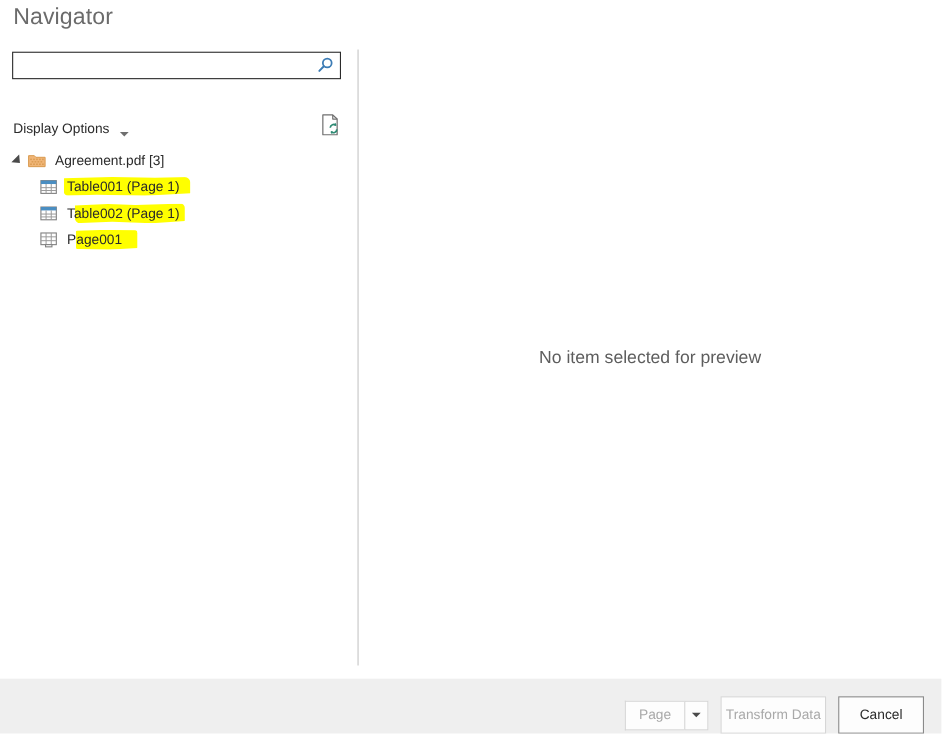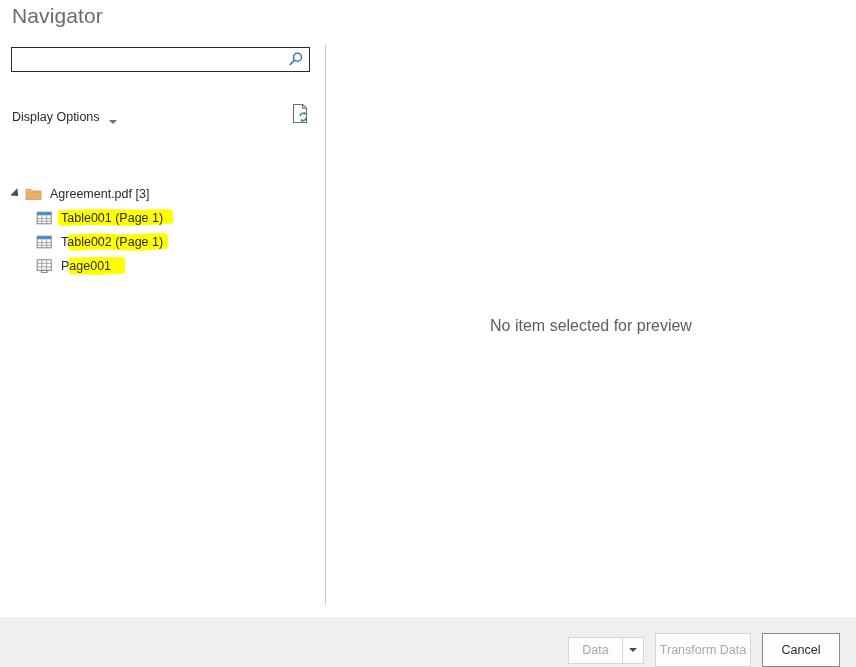--- a/index.html
+++ b/index.html
@@ -136,21 +136,21 @@
     top: 94px;
     right: 0;
   }
   .tree-row {
     position: relative;
     height: 24px;
     display: flex;
     align-items: center;
     white-space: nowrap;
   }
-  .tree-row.root { padding-left: 13px; margin-top: 48px; }
+  .tree-row.root { padding-left: 13px; }
   .tree-row.child { padding-left: 36px; }
 
   .expander {
     width: 0;
     height: 0;
     border-top: 5px solid transparent;
     border-bottom: 5px solid transparent;
     border-left: 6px solid #4a4a4a;
     transform: rotate(45deg);
     flex: 0 0 auto;
@@ -418,21 +418,21 @@
   <div class="v-divider"></div>
 
   <div class="preview-pane">
     <div class="preview-message">No item selected for preview</div>
   </div>
 
   <div class="footer">
     <div class="footer-buttons">
 
       <div class="split-btn">
-        <div class="btn btn-load">Data</div>
+        <div class="btn btn-load">Page</div>
         <div class="btn btn-load-caret">
           <span class="caret-sm"></span>
         </div>
       </div>
 
       <div class="btn btn-transform">Transform Data</div>
 
       <div class="btn btn-cancel">Cancel</div>
 
     </div>

